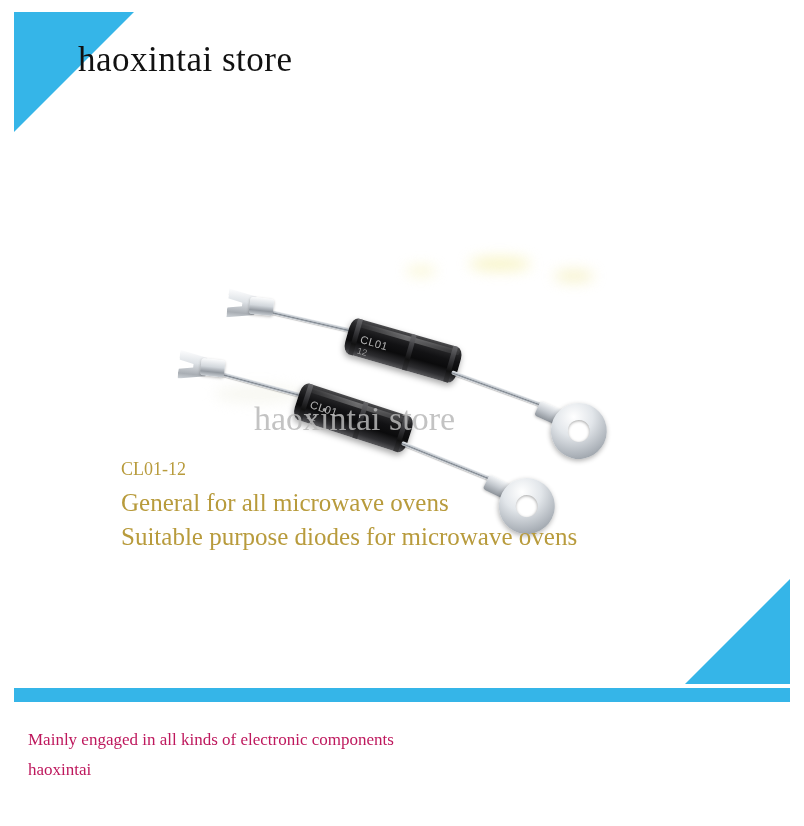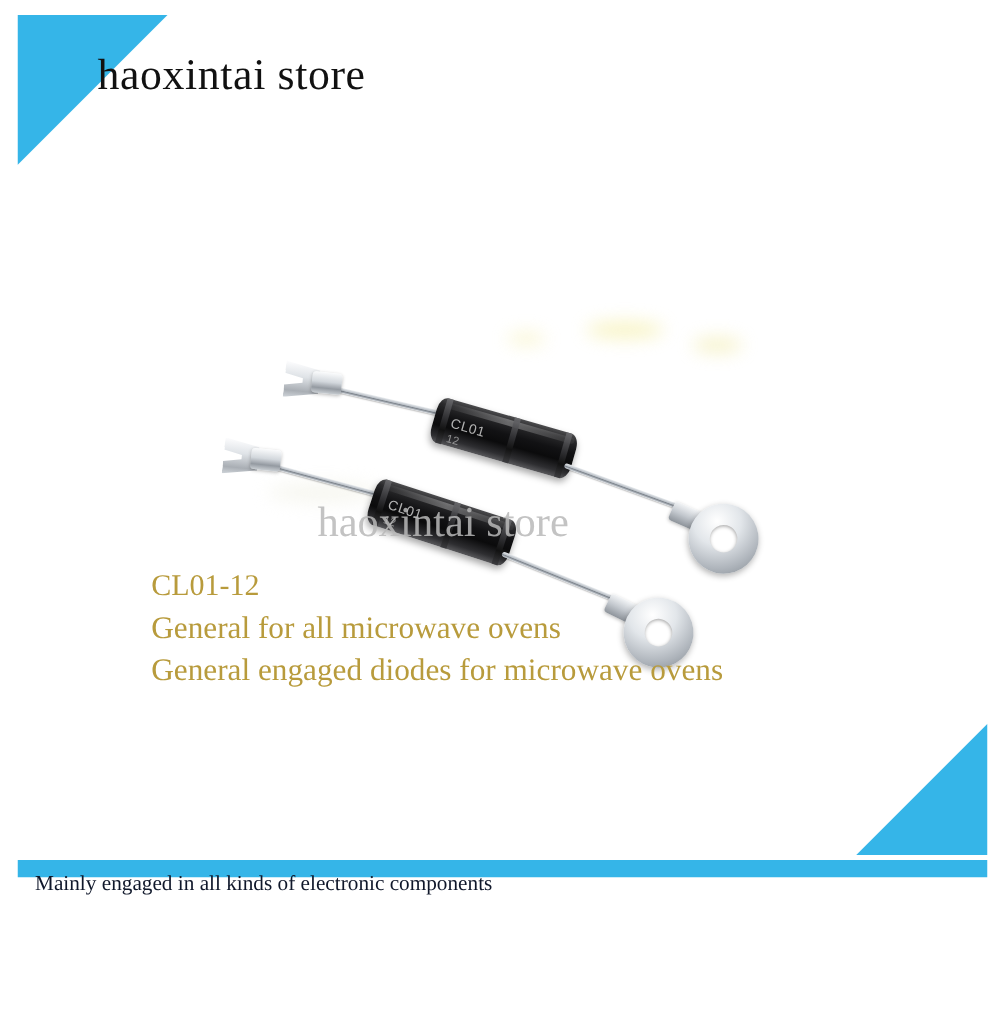--- a/index.html
+++ b/index.html
@@ -213,29 +213,29 @@
     pointer-events: none;
   }
 
   .caption {
     position: absolute;
     left: 107px;
     top: 440px;
     color: #b89b3c;
     font-family: "Liberation Serif", serif;
   }
-  .caption .line1 { font-size: 24px; line-height: 34px; }
+  .caption .line1 { font-size: 18px; line-height: 34px; }
   .caption .line2 { font-size: 25px; line-height: 34px; }
   .caption .line3 { font-size: 25px; line-height: 34px; }
 
   .footer {
     position: absolute;
     left: 28px;
-    top: 692px;
-    color: #0f172a;
+    top: 725px;
+    color: #be185d;
   }
   .footer .f1 { font-size: 17px; line-height: 30px; }
   .footer .f2 { font-size: 17px; line-height: 30px; }
 </style>
 </head>
 <body>
 
 <div class="product-card">
 
   <div class="corner-top-left"></div>
@@ -299,20 +299,21 @@
       <div class="ring-terminal" style="left:350px; top:34px;"></div>
     </div>
 
   </div>
 
   <div class="watermark">haoxintai store</div>
 
   <div class="caption">
     <div class="line1">CL01-12</div>
     <div class="line2">General for all microwave ovens</div>
-    <div class="line3">General engaged diodes for microwave ovens</div>
+    <div class="line3">Suitable purpose diodes for microwave ovens</div>
   </div>
 
 </div>
 
 <div class="footer">
   <div class="f1">Mainly engaged in all kinds of electronic components</div>
+  <div class="f2">haoxintai</div>
 </div>
 
 </body></html>

